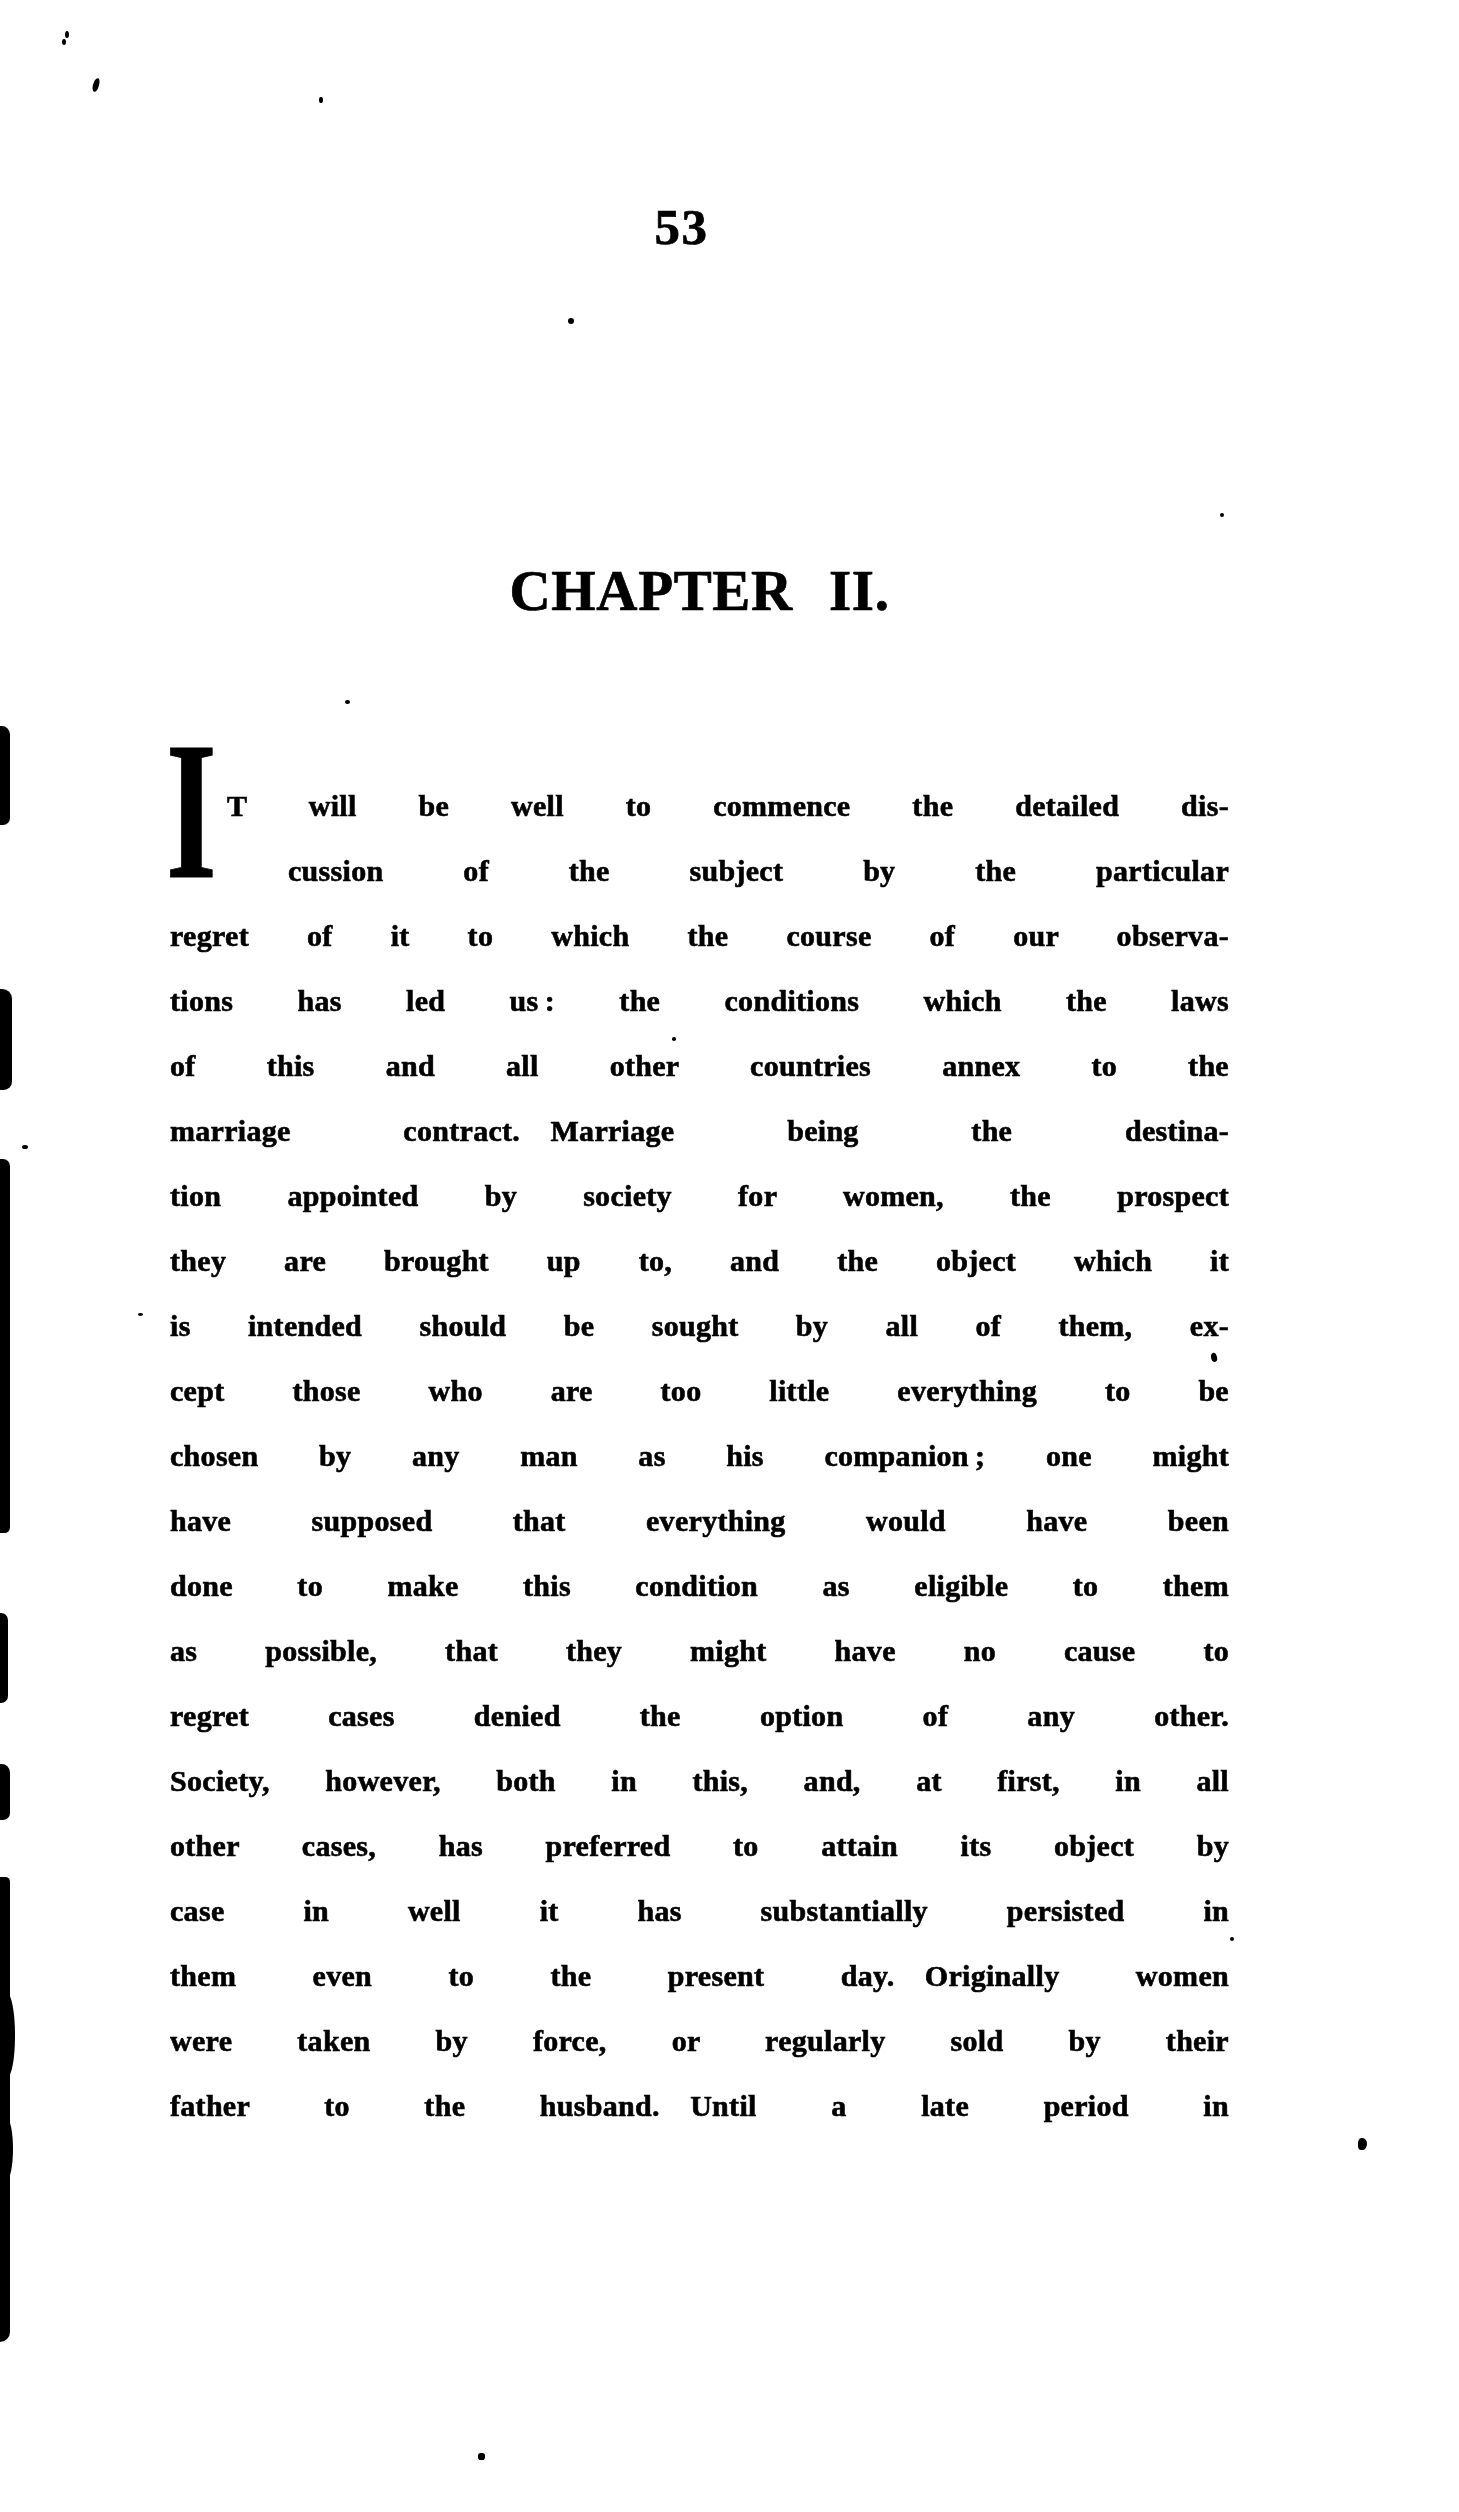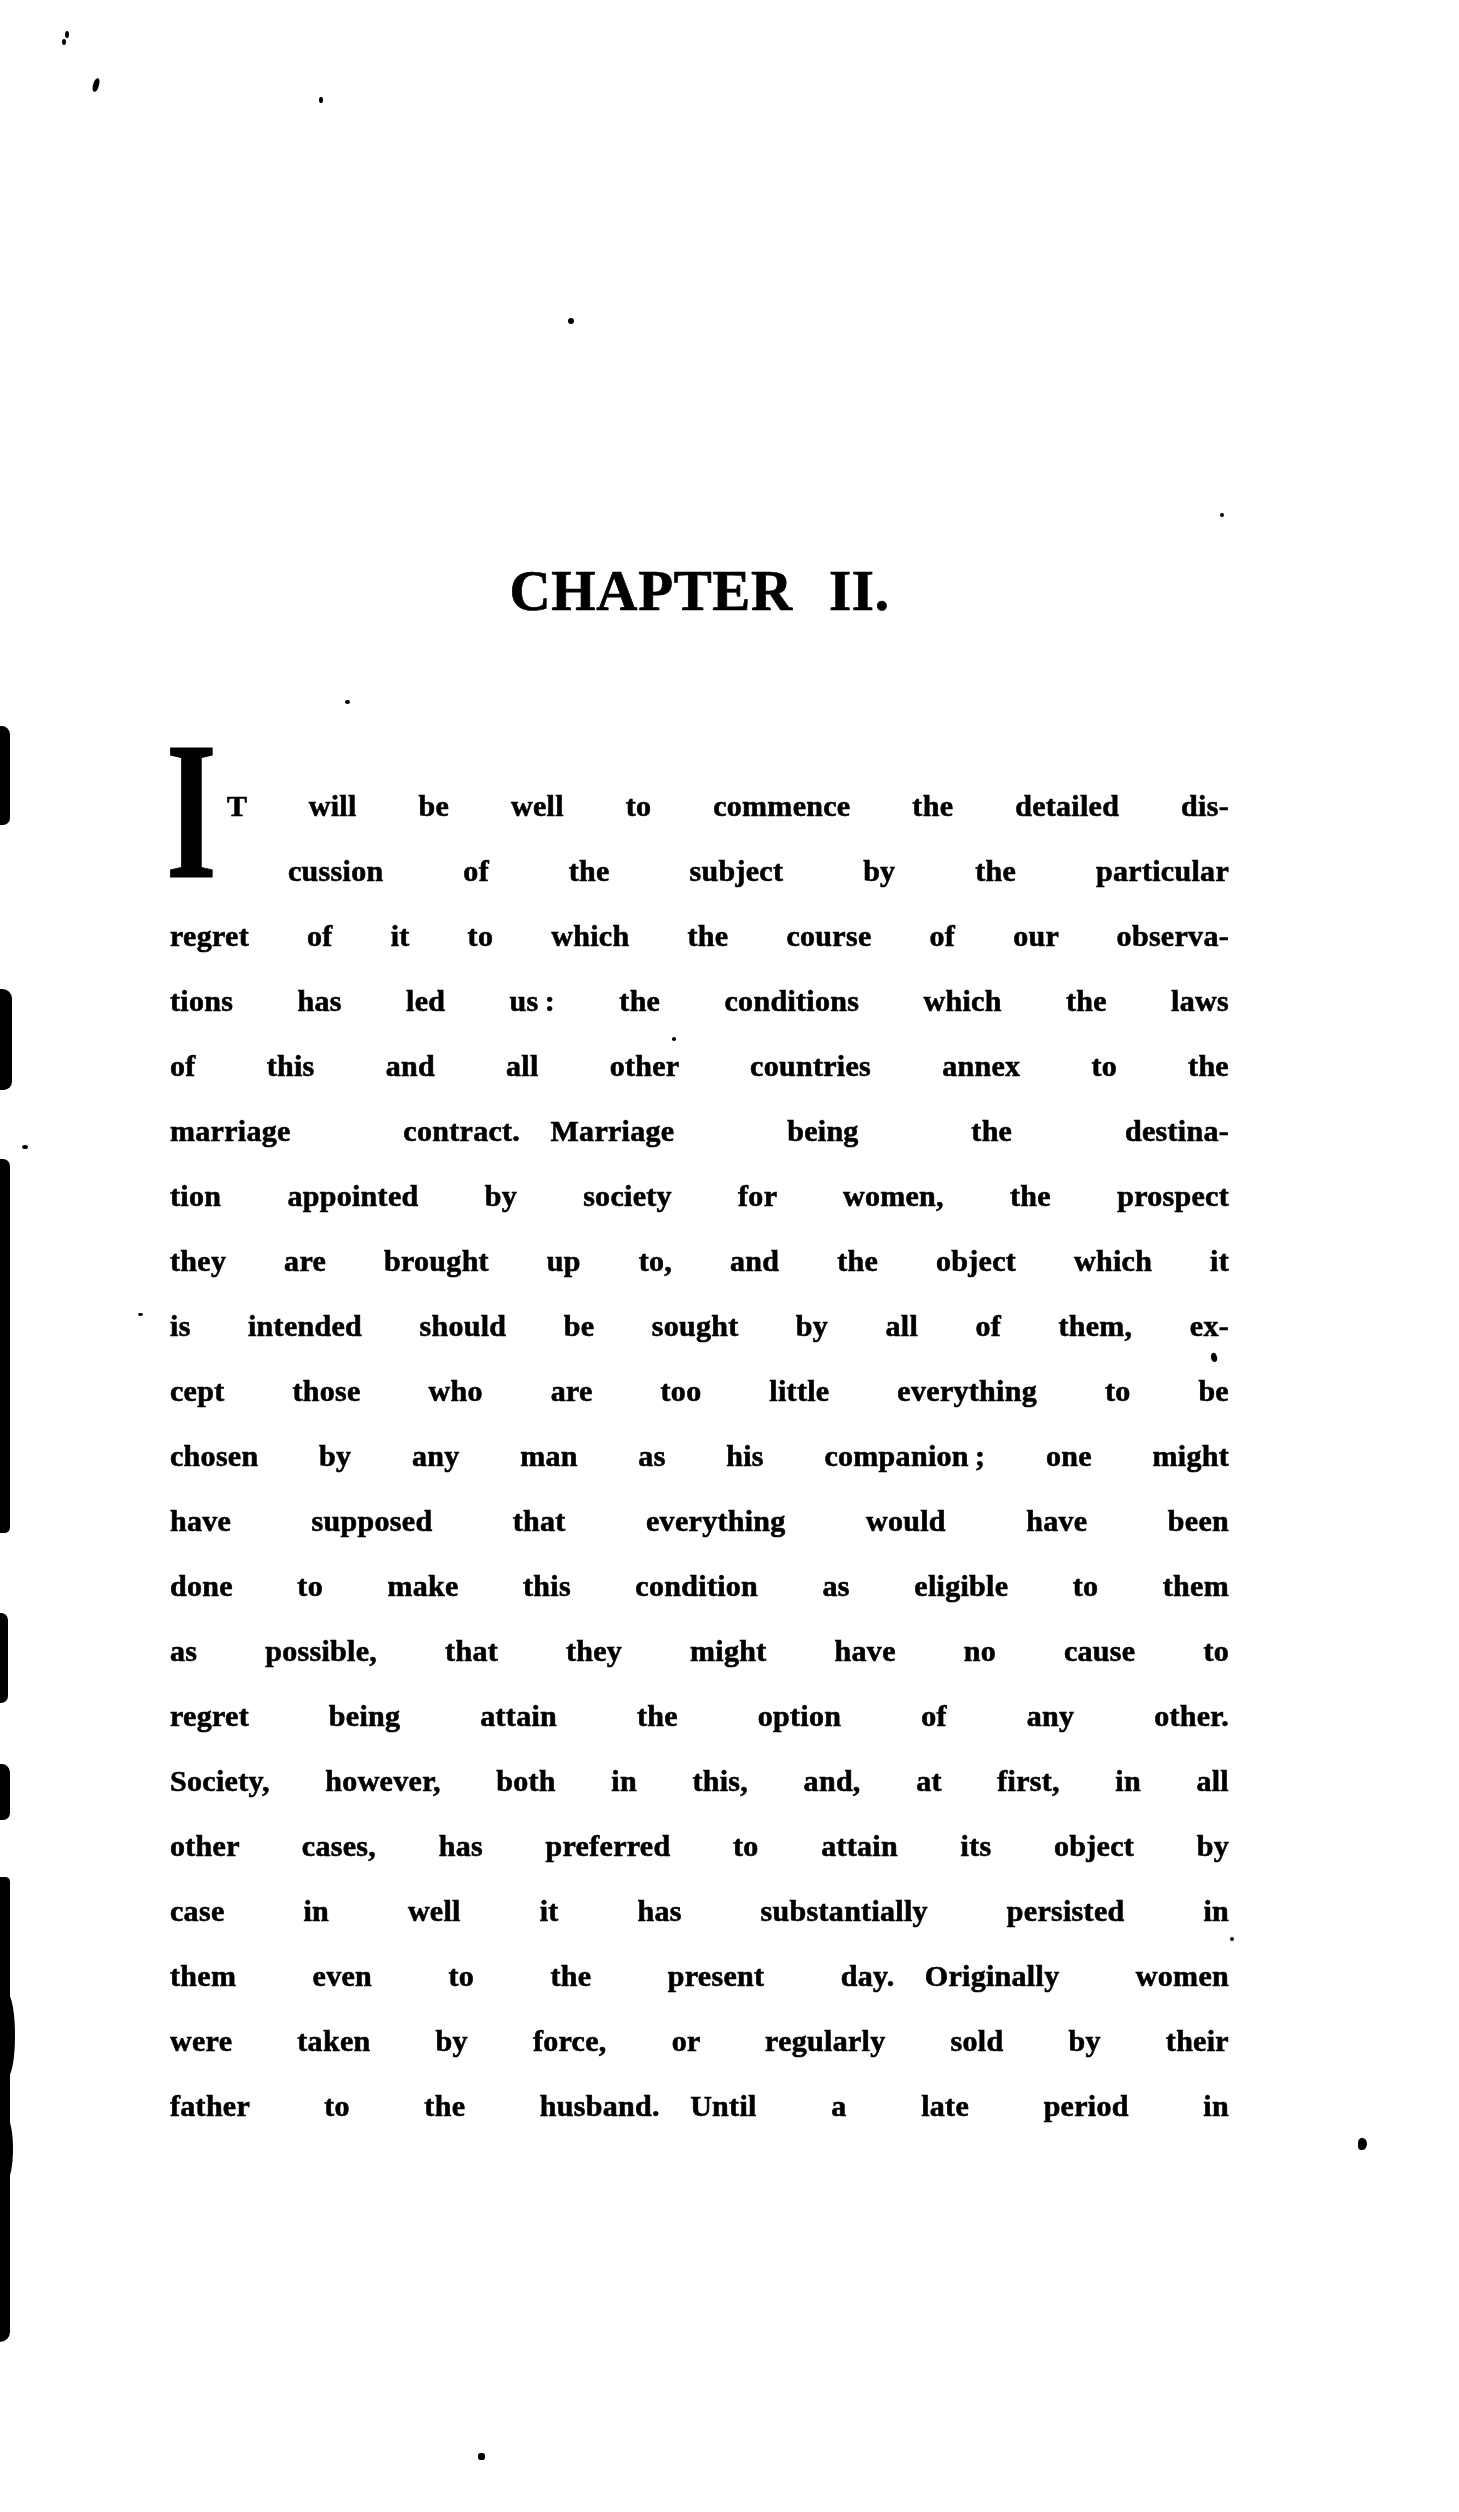--- a/index.html
+++ b/index.html
@@ -75,41 +75,42 @@
   .artifact {
     position: absolute;
     background: #000000;
   }
 </style>
 </head>
 <body>
 
 <div class="page">
 
+  <div class="page-number">53</div>
 
   <h1 class="chapter-heading">CHAPTER II.</h1>
 
   <div class="drop-cap">I</div>
 
   <div class="body-text">
     <div class="line pl-1">T will be well to commence the detailed dis-</div>
     <div class="line pl-2">cussion of the subject by the particular</div>
     <div class="line">regret of it to which the course of our observa-</div>
     <div class="line">tions has led us : the conditions which the laws</div>
     <div class="line">of this and all other countries annex to the</div>
     <div class="line">marriage contract. Marriage being the destina-</div>
     <div class="line">tion appointed by society for women, the prospect</div>
     <div class="line">they are brought up to, and the object which it</div>
     <div class="line">is intended should be sought by all of them, ex-</div>
     <div class="line">cept those who are too little everything to be</div>
     <div class="line">chosen by any man as his companion ; one might</div>
     <div class="line">have supposed that everything would have been</div>
     <div class="line">done to make this condition as eligible to them</div>
     <div class="line">as possible, that they might have no cause to</div>
-    <div class="line">regret being attain the option of any other.</div>
+    <div class="line">regret cases denied the option of any other.</div>
     <div class="line">Society, however, both in this, and, at first, in all</div>
     <div class="line">other cases, has preferred to attain its object by</div>
     <div class="line">case in well it has substantially persisted in</div>
     <div class="line">them even to the present day. Originally women</div>
     <div class="line">were taken by force, or regularly sold by their</div>
     <div class="line">father to the husband. Until a late period in</div>
   </div>
 
   <div class="artifact" style="left:0; top:726px; width:10.4px; height:99px; border-radius:0 8.3px 7px 0;"></div>
   <div class="artifact" style="left:0; top:989px; width:11.8px; height:101px; border-radius:0 9.7px 8.3px 0;"></div>

